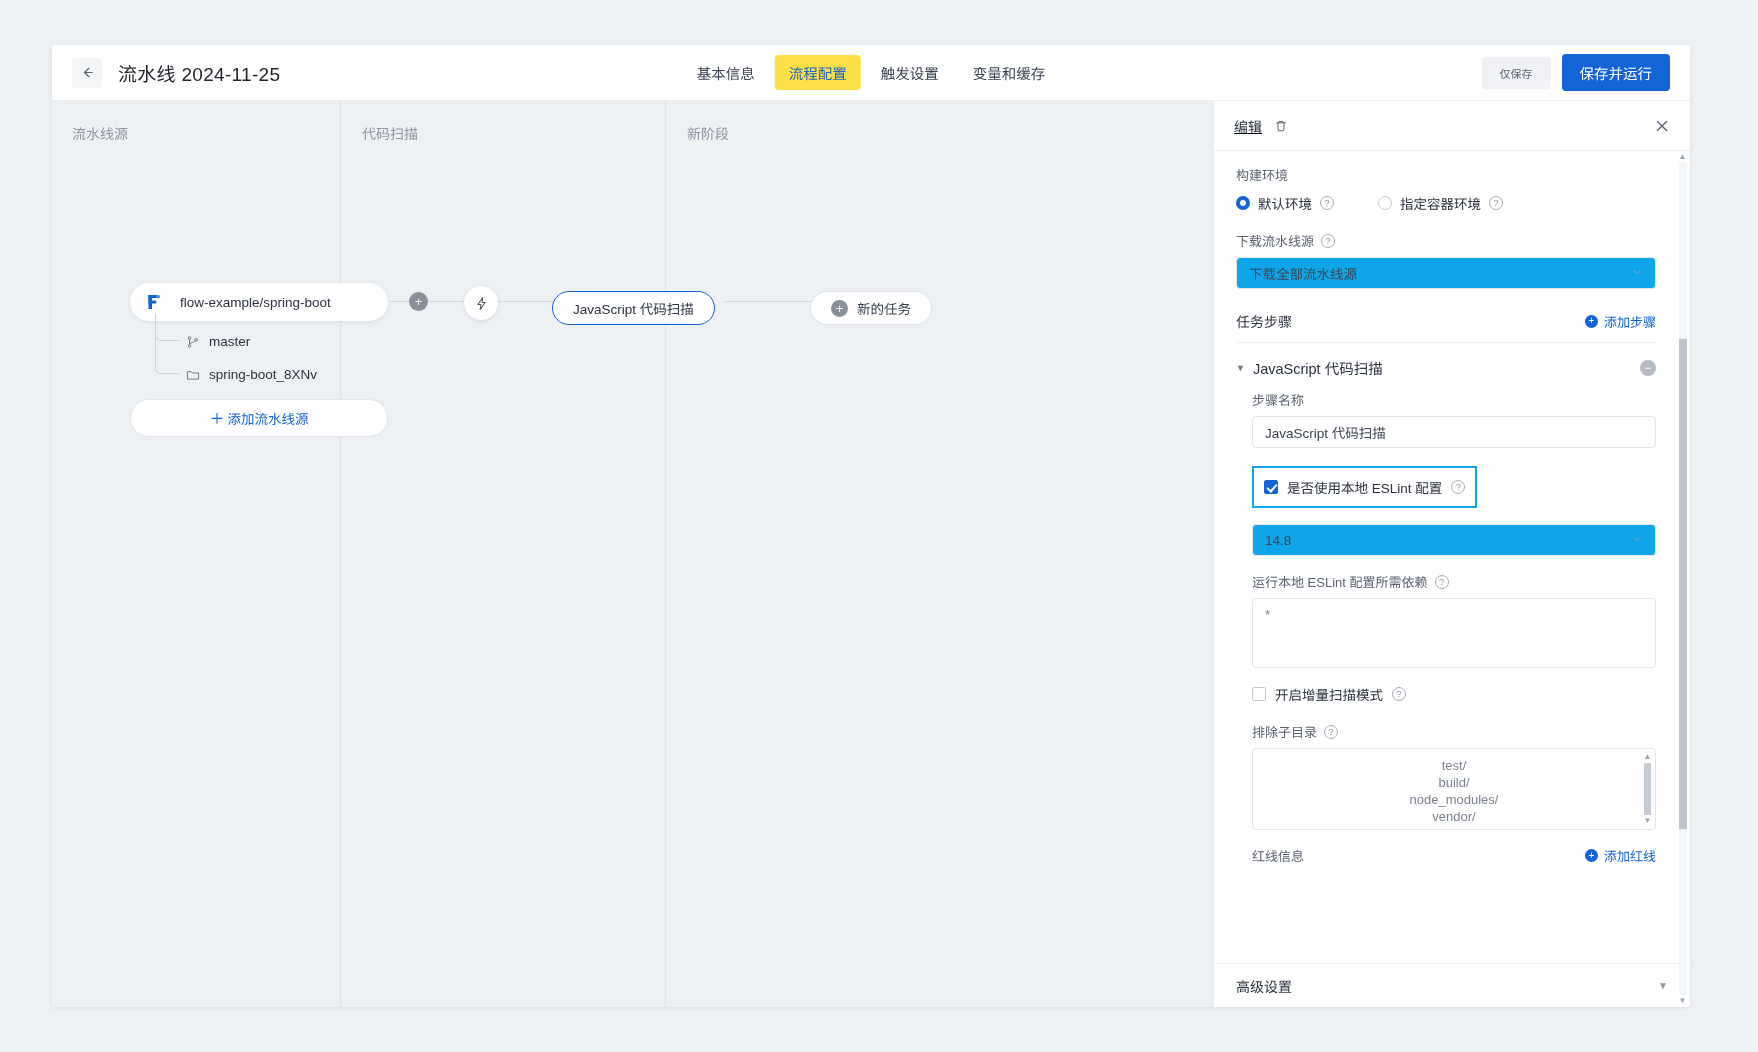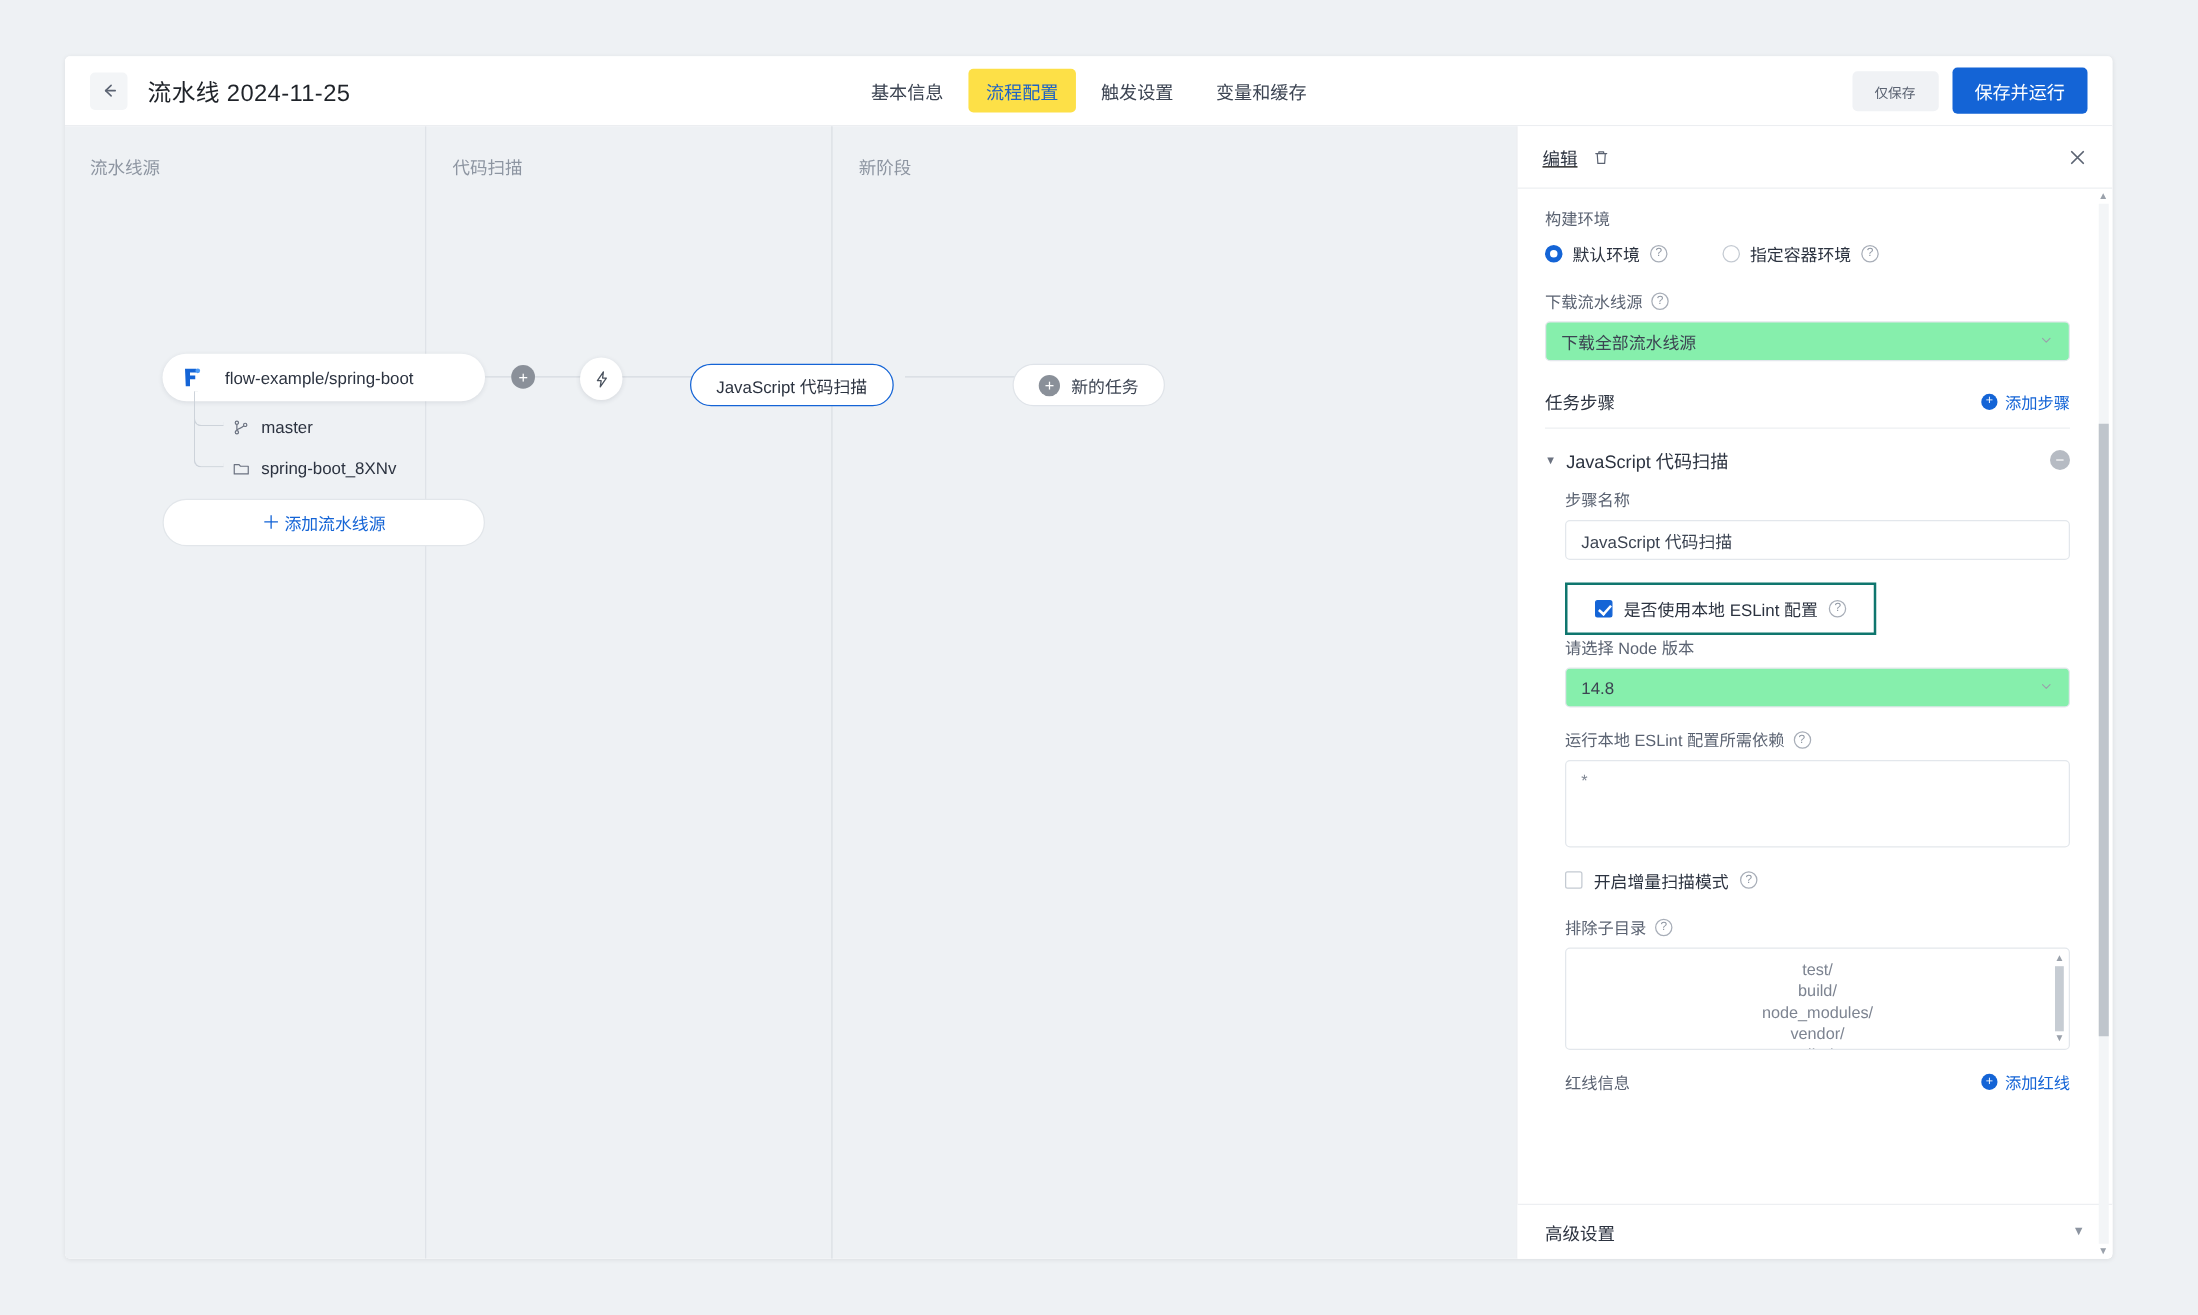--- a/index.html
+++ b/index.html
@@ -376,21 +376,21 @@
     background: #fff;
   }
   .radio-dot.checked {
     border-color: #1464d6;
     border-width: 4px;
   }
   .select {
     height: 32px;
     border: 1px solid #e3e7ec;
     border-radius: 4px;
-    background: #86efac;
+    background: #0ea5e9;
     display: flex;
     align-items: center;
     padding: 0 12px;
     font-size: 13.5px;
     color: #3c4452;
     cursor: pointer;
   }
   .select .caret { margin-left: auto; color: #9aa1ab; font-size: 11px; }
   .input {
     height: 32px;
@@ -444,26 +444,26 @@
     background: #b6bbc3;
     color: #fff;
     display: flex; align-items: center; justify-content: center;
     font-size: 12px; line-height: 1;
     cursor: pointer;
   }
   .step-body { padding-left: 16px; }
   .fgroup { margin-bottom: 16px; }
 
   .hl-box {
-    border: 2px solid #0f766e;
-    padding: 9px 22px;
+    border: 2px solid #0ea5e9;
+    padding: 9px 10px;
     display: inline-flex;
     align-items: center;
     gap: 9px;
-    margin: 2px 0 0 0;
+    margin: 2px 0 16px 0;
   }
   .cbox {
     width: 14px; height: 14px;
     border-radius: 2px;
     border: 1px solid #c4cad2;
     background: #fff;
     flex: none;
     cursor: pointer;
   }
   .cbox.checked {
@@ -710,23 +710,20 @@
               <div class="input">JavaScript 代码扫描</div>
             </div>
 
             <div class="hl-box">
               <span class="cbox checked"></span>
               <span class="cb-label">是否使用本地 ESLint 配置</span>
               <span class="help">?</span>
             </div>
 
             <div class="fgroup">
-              <div class="field-label">
-                <span>请选择 Node 版本</span>
-              </div>
               <div class="select">
                 <span>14.8</span>
                 <span class="caret">
                   <svg width="12" height="12" viewBox="0 0 16 16">
                       <path d="M4 6.3 L8 10.3 L12 6.3" fill="none" stroke="#9aa1ab" stroke-width="1.3" stroke-linecap="round" stroke-linejoin="round"></path>
                     </svg>
                 </span>
               </div>
             </div>
 

